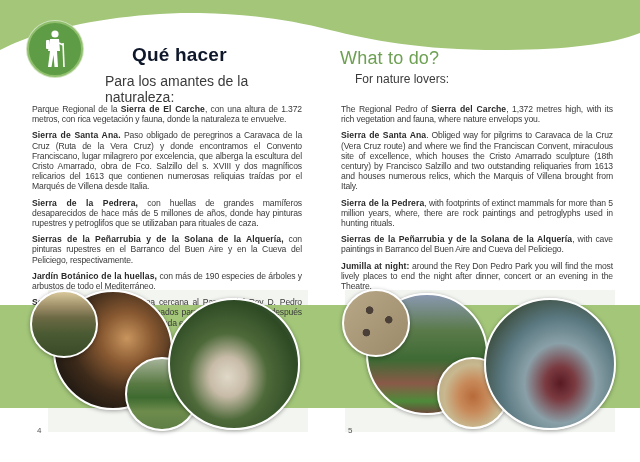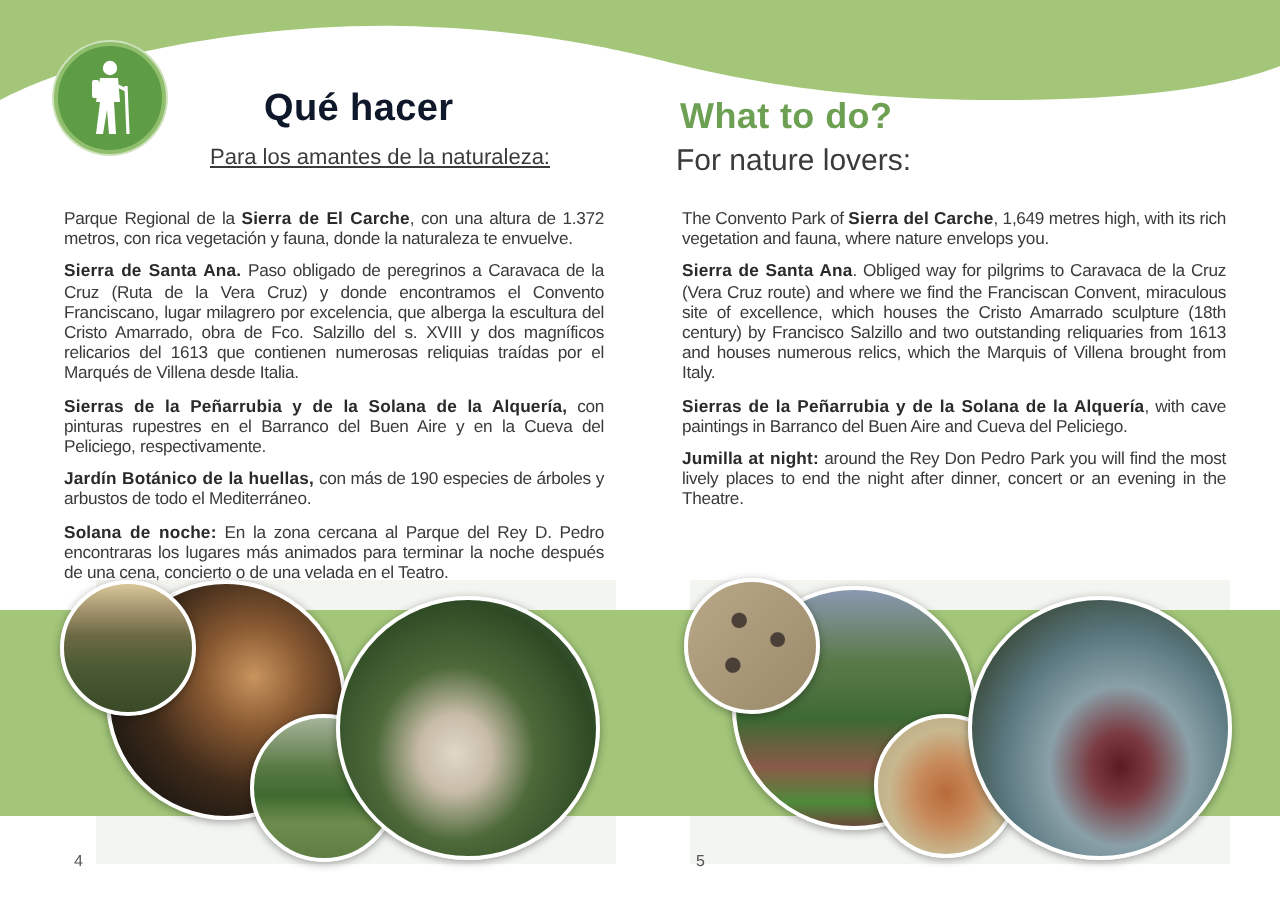--- a/index.html
+++ b/index.html
@@ -20,24 +20,24 @@
   .page-right { left: 320px; width: 320px; }
 
   
   .hiker-badge {
     position: absolute; left: 27px; top: 21px; width: 56px; height: 56px; border-radius: 50%;
     background: #5e9c45; border: 2px solid #8fbf6c; box-shadow: 0 0 0 1px #cfe2bd;
     display: flex; align-items: center; justify-content: center;
   }
 
   .title-es { position: absolute; left: 104px; top: 44px; font-size: 19px; font-weight: bold; color: #0f172a; letter-spacing: 0.2px; margin-left: 28px; }
-  .title-en { position: absolute; left: 20px; top: 48px; font-size: 18px; font-weight: bold; color: #6da052; letter-spacing: 0.2px; }
+  .title-en { position: absolute; left: 20px; top: 48px; font-size: 18px; font-weight: normal; color: #6da052; letter-spacing: 0.2px; }
 
-  .intro-es { position: absolute; left: 105px; top: 73px; font-size: 11px; color: #3a3a3a; text-decoration: underline; }
-  .intro-en { position: absolute; left: 18px; top: 72px; font-size: 15px; color: #3a3a3a; }
+  .intro-es { position: absolute; left: 105px; top: 73px; font-size: 14px; color: #3a3a3a; }
+  .intro-en { position: absolute; left: 35px; top: 72px; font-size: 12px; color: #3a3a3a; }
 
   .body { position: absolute; font-size: 8.6px; line-height: 10.2px; color: #3a3a3a; text-align: justify; font-family: "Liberation Sans", sans-serif; letter-spacing: -0.15px; margin-top: 16px; }
   .body-left { left: 32px; top: 88px; width: 270px; }
   .body-right { left: 21px; top: 88px; width: 272px; }
   .para { margin-bottom: 6px; }
   .para b { font-weight: bold; color: #2a2a2a; letter-spacing: 0.1px; }
 
   .page-num { position: absolute; top: 426px; font-size: 8px; color: #555; }
   .page-left .page-num { left: 37px; }
   .page-right .page-num { left: 28px; }
@@ -73,20 +73,23 @@
     <div class="intro-es">Para los amantes de la naturaleza:</div>
 
     <div class="body body-left">
       <p class="para">
         <span>Parque Regional de la </span><b>Sierra de El Carche</b><span>, con una altura de 1.372 metros, con rica vegetación y fauna, donde la naturaleza te envuelve.</span>
       </p>
       <p class="para">
         <b>Sierra de Santa Ana.</b><span> Paso obligado de peregrinos a Caravaca de la Cruz (Ruta de la Vera Cruz) y  donde encontramos el Convento Franciscano, lugar milagrero por excelencia, que alberga la escultura del Cristo Amarrado, obra de Fco. Salzillo del s. XVIII y dos magníficos relicarios del 1613 que contienen numerosas reliquias  traídas por el Marqués de Villena desde Italia.</span>
       </p>
       <p class="para">
+        <b>Sierra de la Pedrera,</b><span> con huellas de grandes mamíferos desaparecidos de hace más de 5 millones de años, donde hay pinturas rupestres y petroglifos que se utilizaban para rituales de caza.</span>
+      </p>
+      <p class="para">
         <b>Sierras de la Peñarrubia y de la Solana de la Alquería,</b><span> con pinturas rupestres en el Barranco del Buen Aire y en la Cueva del Peliciego, respectivamente.</span>
       </p>
       <p class="para">
         <b>Jardín Botánico de la huellas,</b><span> con más de 190 especies de árboles y arbustos de todo el Mediterráneo.</span>
       </p>
       <p class="para">
         <b>Solana de noche:</b><span> En la zona cercana al Parque del Rey D. Pedro encontraras los lugares más animados para terminar la noche después de una cena, concierto o de una velada en el Teatro.</span>
       </p>
     </div>
 
@@ -97,24 +100,27 @@
 
     <div class="page-num">4</div>
   </div>
 
   <div class="page page-right">
     <div class="title-en">What to do?</div>
     <div class="intro-en">For nature lovers:</div>
 
     <div class="body body-right">
       <p class="para">
-        <span>The Convento Park of </span><b>Sierra del Carche</b><span>, 1,649 metres high, with its rich vegetation and fauna, where nature envelops you.</span>
+        <span>The Regional Pedro of </span><b>Sierra del Carche</b><span>, 1,372 metres high, with its rich vegetation and fauna, where nature envelops you.</span>
       </p>
       <p class="para">
         <b>Sierra de Santa Ana</b><span>. Obliged way for pilgrims to Caravaca de la Cruz (Vera Cruz route) and where we find the Franciscan Convent,  miraculous site of excellence, which houses the Cristo Amarrado sculpture (18th century) by Francisco Salzillo and two outstanding reliquaries from 1613 and houses numerous relics, which the Marquis of Villena brought from Italy.</span>
+      </p>
+      <p class="para">
+        <b>Sierra de la Pedrera</b><span>, with footprints of extinct mammals for more than 5 million years, where, there are rock paintings and  petroglyphs  used in hunting rituals.</span>
       </p>
       <p class="para">
         <b>Sierras de la Peñarrubia y de la Solana de la Alquería</b><span>, with cave paintings in Barranco del Buen Aire and Cueva del Peliciego.</span>
       </p>
       <p class="para">
         <b>Jumilla at night:</b><span> around the Rey Don Pedro Park you will find the most lively places to end the night after dinner, concert or an evening in the Theatre.</span>
       </p>
     </div>
 
     <div class="photo" style="left:46px;top:293px;width:122px;height:122px;background:linear-gradient(180deg,#8a98b0 0%,#5a7a4a 30%,#3e6a34 55%,#8a5a48 75%,#4e8a3a 90%,#6a4a3a 100%);"></div>

